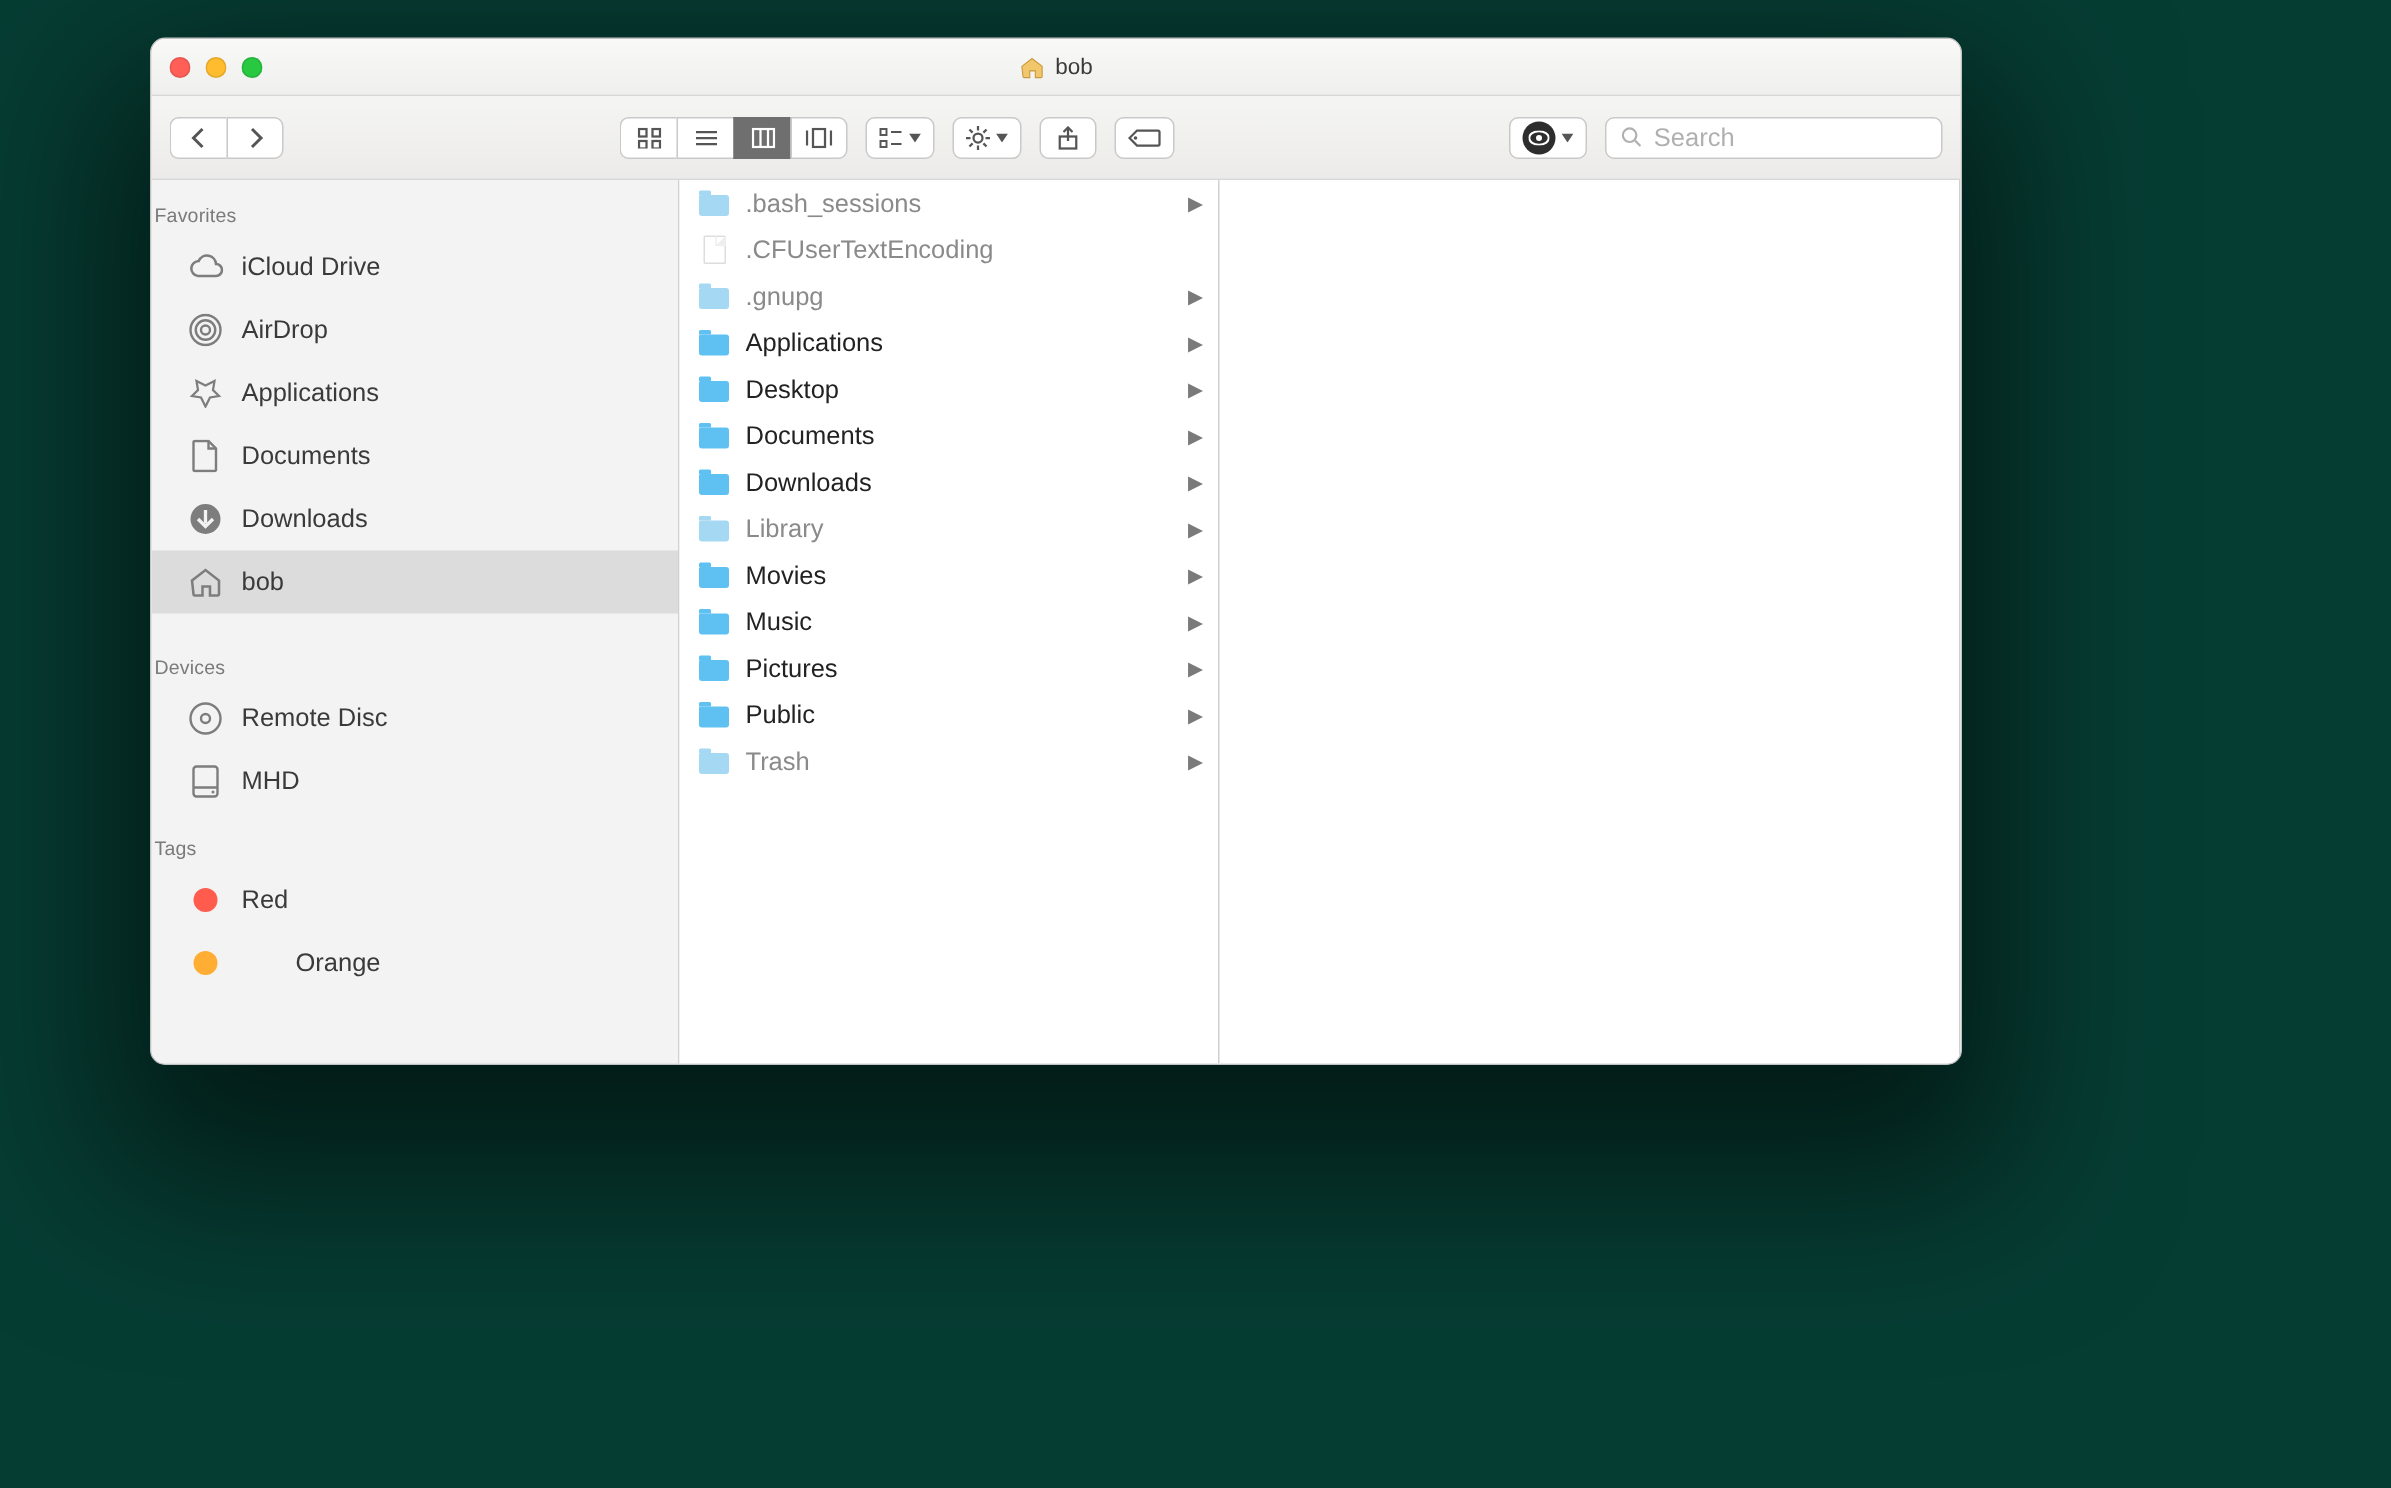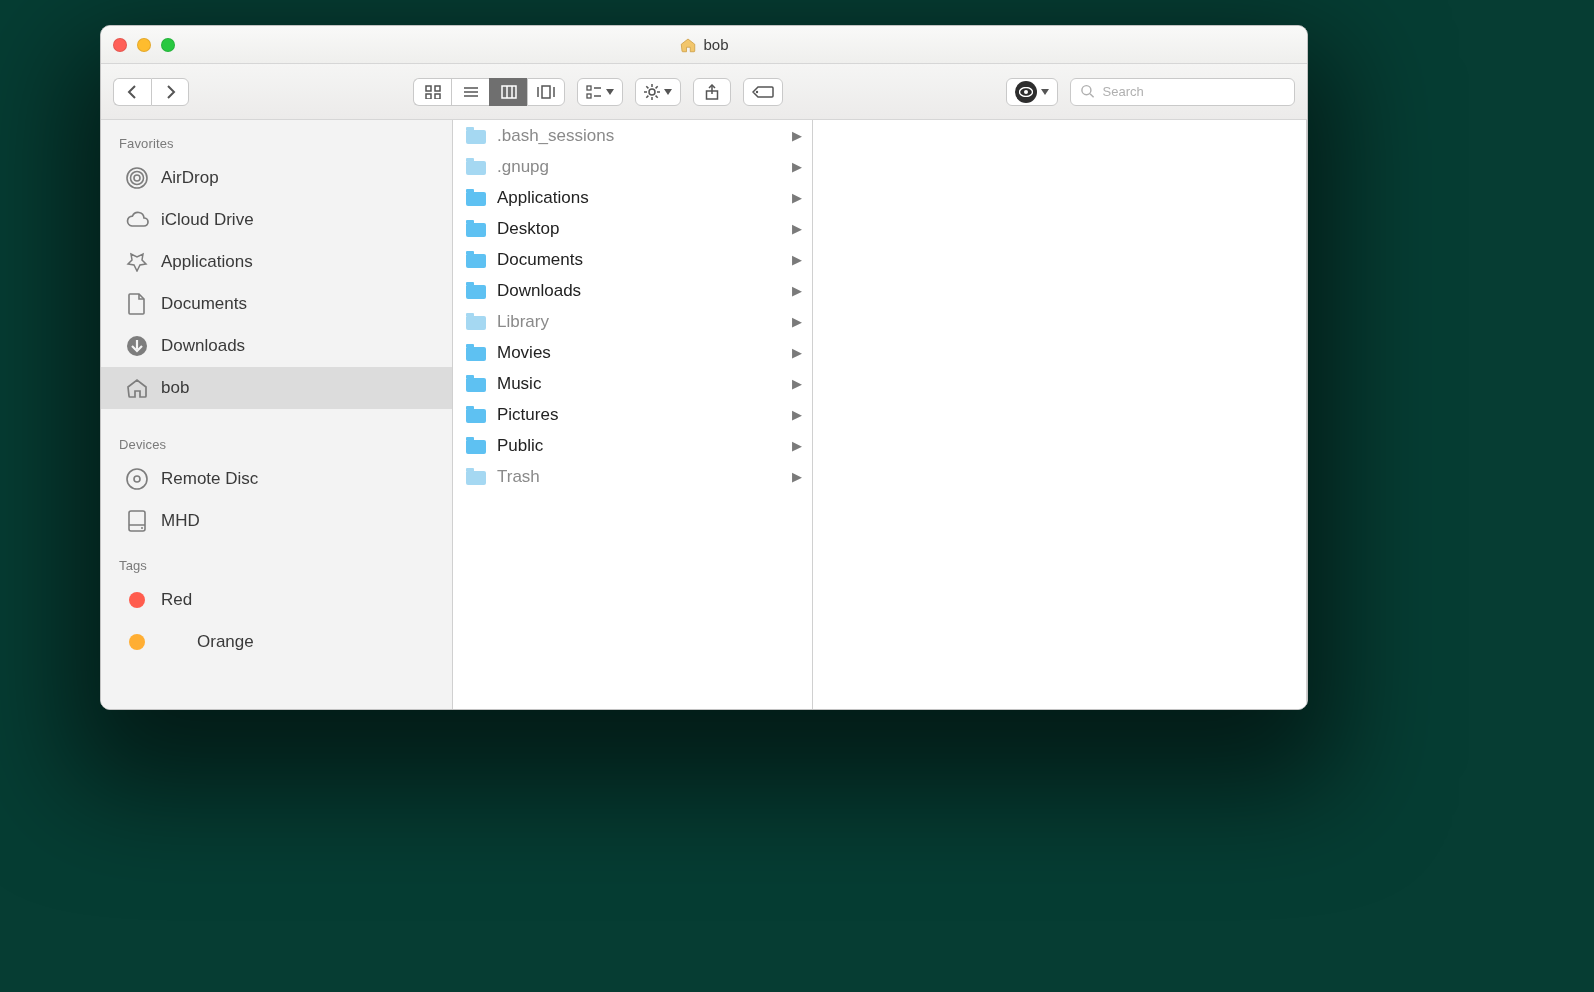--- a/index.html
+++ b/index.html
@@ -83,34 +83,34 @@
   .spacer { flex:1; }
   .chev { margin-left:4px; }
   .eye-circle { width:22px; height:22px; border-radius:50%; background:#2d2d2d; display:flex; align-items:center; justify-content:center; }
   .search-field {
     height:28px; width:225px;
     border:1px solid var(--button-border);
     border-radius:6px; background:#fff;
     display:flex; align-items:center; padding:0 10px; color:#a0a0a0;
   }
   .search-field input {
-    border:none; outline:none; width:100%; font-size:13px; color:#333; background:transparent;
+    border:none; outline:none; width:100%; font-size:17px; color:#333; background:transparent;
   }
   .search-field input::placeholder { color:#b0b0b0; }
   
   .body { display:flex; height:calc(100% - 38px - 56px); }
   .sidebar {
     width:352px; background:var(--sidebar-bg);
     border-right:1px solid var(--column-divider);
     overflow:hidden;
     padding-top:12px;
   }
   .sb-section-title {
     font-size:13px; color:var(--sidebar-section-text);
-    padding:4px 18px 6px;
+    padding:4px 2px 6px;
     letter-spacing:.01em;
   }
   .sb-item {
     display:flex; align-items:center; gap:12px;
     height:42px; padding:0 18px 0 24px;
     font-size:17px; color:#3a3a3a; cursor:default;
   }
   .sb-item.selected { background:var(--selected-row); }
   .sb-item .icon { width:24px; height:24px; display:flex; align-items:center; justify-content:center; color:var(--sidebar-icon); }
   .sb-item .tag-dot { width:16px; height:16px; border-radius:50%; }
@@ -291,40 +291,40 @@
     </div>
 
     <div class="body">
 
       <div class="sidebar">
 
         <div class="sb-section-title">Favorites</div>
 
         <div class="sb-item">
           <span class="icon">
+            <svg width="24" height="18" viewBox="0 0 24 18">
+                <path d="M7 15a5 5 0 0 1 .5-9.97A6 6 0 0 1 19 7a4 4 0 0 1 0 8z" fill="none" stroke="currentColor" stroke-width="1.7"></path>
+              </svg>
+          </span>
+          <span>iCloud Drive</span>
+        </div>
+
+        <div class="sb-item">
+          <span class="icon">
             <svg width="22" height="22" viewBox="0 0 22 22">
                 <circle cx="11" cy="11" r="3" fill="none" stroke="currentColor" stroke-width="1.6"></circle>
                 <circle cx="11" cy="11" r="6.5" fill="none" stroke="currentColor" stroke-width="1.6"></circle>
                 <circle cx="11" cy="11" r="10" fill="none" stroke="currentColor" stroke-width="1.6"></circle>
               </svg>
           </span>
           <span>AirDrop</span>
         </div>
 
         <div class="sb-item">
           <span class="icon">
-            <svg width="24" height="18" viewBox="0 0 24 18">
-                <path d="M7 15a5 5 0 0 1 .5-9.97A6 6 0 0 1 19 7a4 4 0 0 1 0 8z" fill="none" stroke="currentColor" stroke-width="1.7"></path>
-              </svg>
-          </span>
-          <span>iCloud Drive</span>
-        </div>
-
-        <div class="sb-item">
-          <span class="icon">
             <svg width="22" height="20" viewBox="0 0 22 20">
                 <path d="M5 2l6 3 6-3-1 6 4 4-6 1-3 6-3-6-6-1 4-4z" fill="none" stroke="currentColor" stroke-width="1.5"></path>
               </svg>
           </span>
           <span>Applications</span>
         </div>
 
         <div class="sb-item">
           <span class="icon">
             <svg width="18" height="22" viewBox="0 0 18 22">
@@ -399,20 +399,26 @@
         <div class="column c1" id="col1">
             <div class="c-item dim">
               <span class="file-icon">
                 <span class="folder bluedim"></span>
               </span>
               <span class="name">.bash_sessions</span>
               <span class="arrow">▶</span>
             </div>
             <div class="c-item dim">
               <span class="file-icon">
+                <span class="doc-sheet"></span>
+              </span>
+              <span class="name">.CFUserTextEncoding</span>
+            </div>
+            <div class="c-item dim">
+              <span class="file-icon">
                 <span class="folder bluedim"></span>
               </span>
               <span class="name">.gnupg</span>
               <span class="arrow">▶</span>
             </div>
             <div class="c-item">
               <span class="file-icon">
                 <span class="folder blue"></span>
               </span>
               <span class="name">Applications</span>

